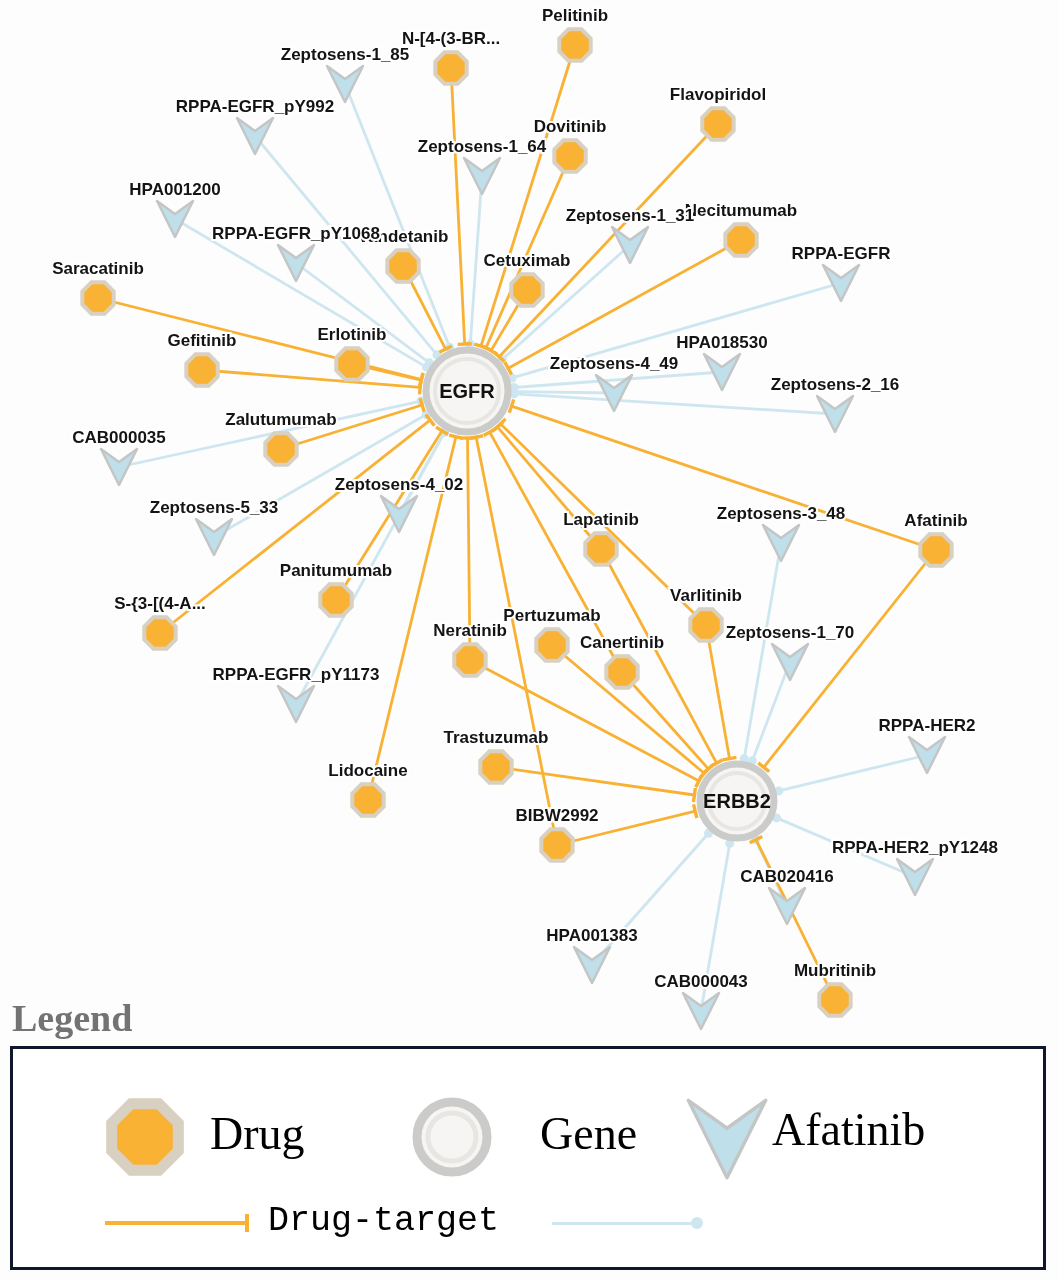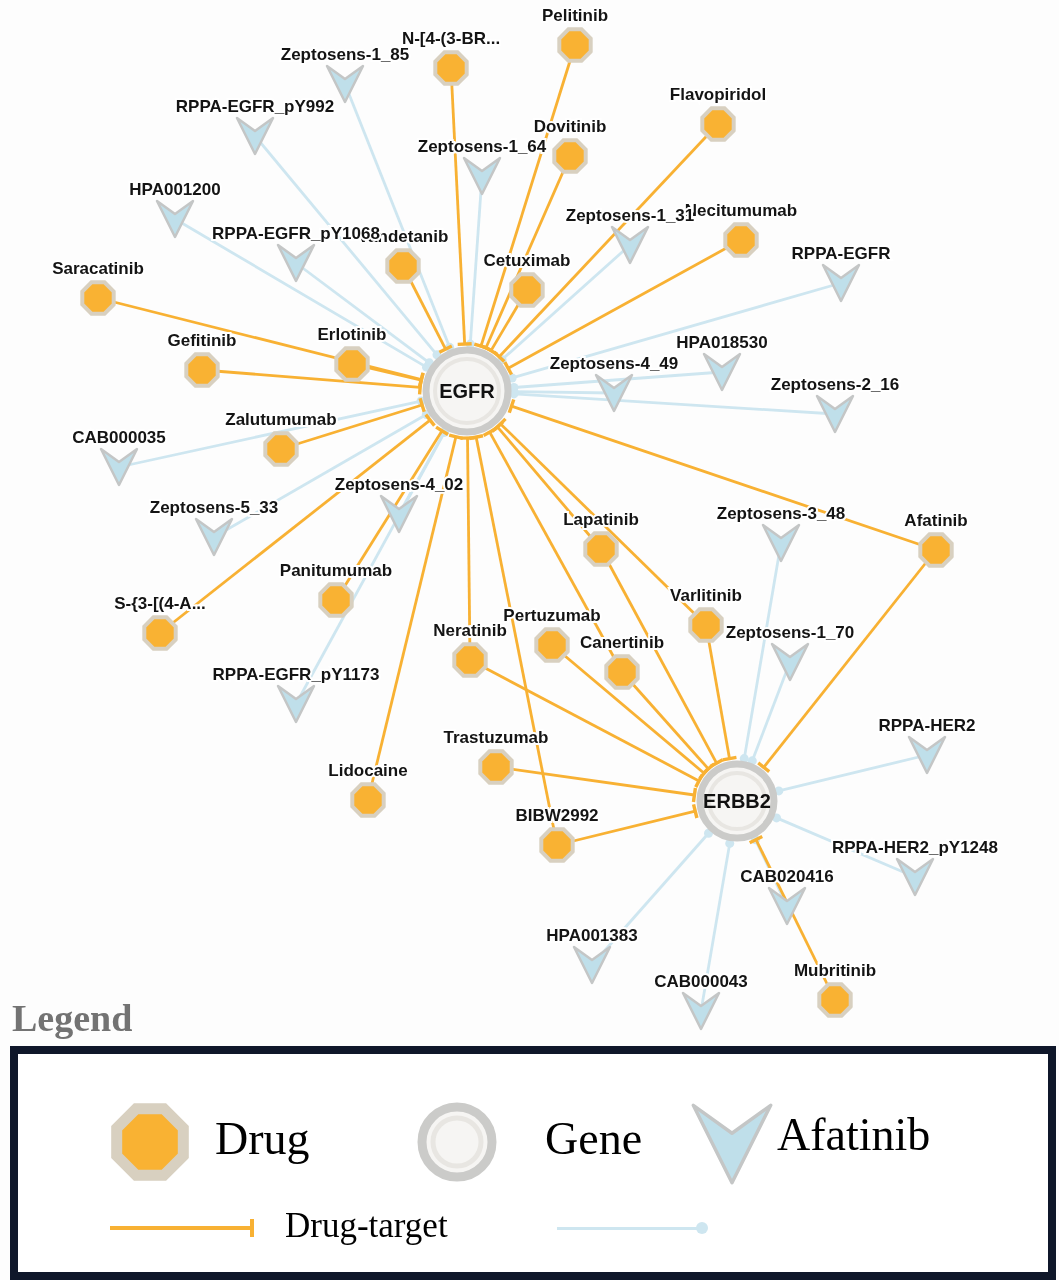--- a/index.html
+++ b/index.html
@@ -6,24 +6,24 @@
   .stage{position:relative;width:1059px;height:1280px;background:#fdfdfd;overflow:hidden;
          font-family:"Liberation Sans",sans-serif;}
   #net{position:absolute;left:0;top:0;}
   .node-label{font-family:"Liberation Sans",sans-serif;font-weight:700;font-size:17px;
               fill:#141414;stroke:#ffffff;stroke-width:4px;paint-order:stroke;text-anchor:middle;}
   .gene-label{font-family:"Liberation Sans",sans-serif;font-weight:700;font-size:20px;
               fill:#111111;text-anchor:middle;}
   .legend-title{position:absolute;left:12px;top:996px;
                 font-family:Liberation Serif, serif;font-weight:700;font-size:38px;color:#737373;}
   .legend-box{position:absolute;left:10px;top:1046px;width:1030px;height:218px;
-              border:8px solid #0f172a;background:#ffffff;}
+              border:3px solid #0f172a;background:#ffffff;}
   .lg-icon{position:absolute;}
   .lg-label{position:absolute;font-family:"Liberation Serif",serif;font-size:46px;color:#000;}
-  .lg-edge-label{position:absolute;font-family:Liberation Serif, serif;font-size:35px;color:#000;margin-left:12px;}
+  .lg-edge-label{position:absolute;font-family:Liberation Mono, monospace;font-size:35px;color:#000;}
   .lg-line-drug{position:absolute;height:4px;background:var(--edge-drug,#F8B133);}
   .lg-tee{position:absolute;width:4px;height:18px;background:var(--edge-drug,#F8B133);}
   .lg-line-ab{position:absolute;height:3px;background:var(--edge-antibody,#CEE6F0);}
   .lg-dot{position:absolute;width:12px;height:12px;border-radius:50%;background:var(--edge-antibody,#CEE6F0);}
 </style>
 </head>
 <body>
 
 <div class="stage">
   <svg id="net" width="1059" height="1045" viewBox="0 0 1059 1045">

